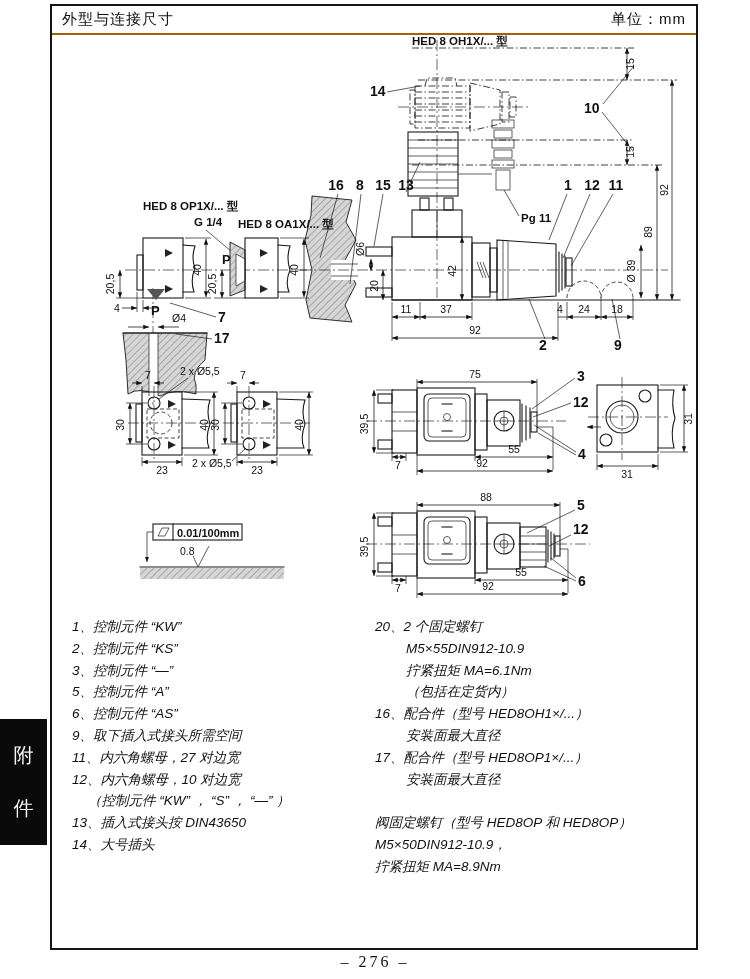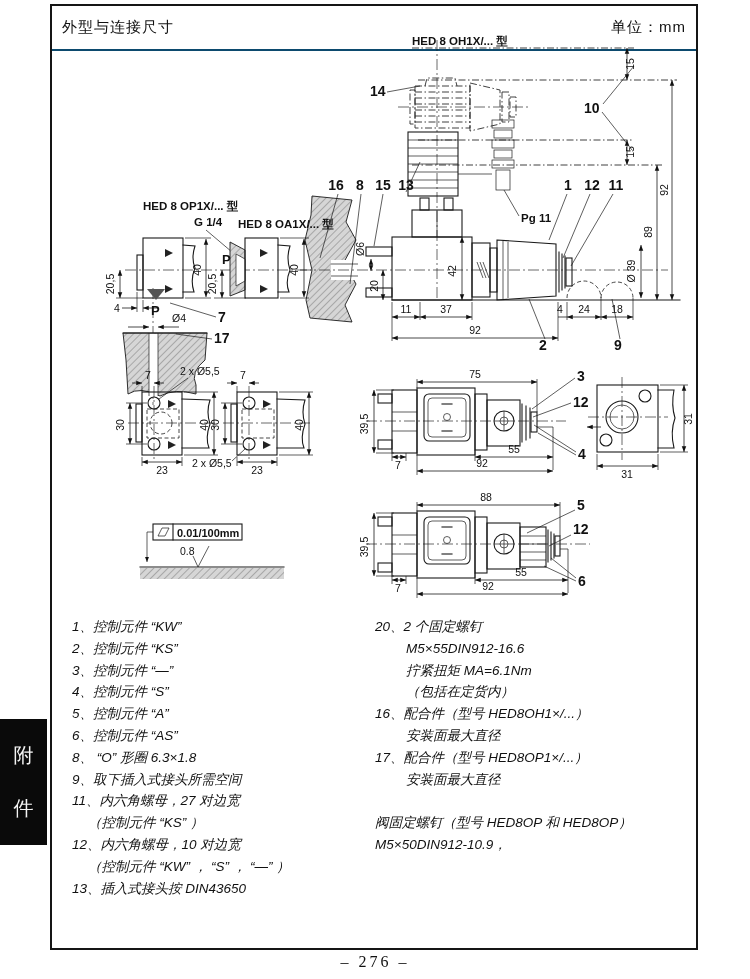--- a/index.html
+++ b/index.html
@@ -1,20 +1,20 @@
 <!DOCTYPE html>
 <html><head>
 <meta charset="utf-8">
 <style>
   html,body{margin:0;padding:0;background:#fff;}
   .page{position:relative;width:750px;height:979px;background:#fff;overflow:hidden;
         font-family:"Liberation Sans",sans-serif;color:#111;}
   .frame{position:absolute;left:50px;top:4px;width:644px;height:942px;border:2px solid #151515;background:#fff;}
-  .header{height:27px;border-bottom:2px solid #0c4a6e;display:flex;justify-content:space-between;
-          align-items:center;padding:8px 10px;font-size:15px;letter-spacing:1px;}
+  .header{height:27px;border-bottom:2px solid #a16207;display:flex;justify-content:space-between;
+          align-items:center;padding:0 10px;font-size:15px;letter-spacing:1px;}
   .fig{position:absolute;left:0;top:29px;width:644px;height:585px;}
   
   .s{stroke:#1a1a1a;stroke-width:1.1;fill:none;stroke-linecap:square}
   .sf{stroke:#1a1a1a;stroke-width:1.1;fill:#fff}
   .t{stroke:#1a1a1a;stroke-width:.7;fill:none}
   .d{stroke:#1a1a1a;stroke-width:.8;fill:none}
   .cl{stroke:#1a1a1a;stroke-width:.65;fill:none;stroke-dasharray:11 3 2 3}
   .ph{stroke:#2a2a2a;stroke-width:.9;fill:none;stroke-dasharray:7 2.5 1.5 2.5}
   .dsh{stroke:#1a1a1a;stroke-width:.8;fill:none;stroke-dasharray:4 2.5}
   text{fill:#111}
@@ -452,44 +452,43 @@
         <line class="t" x1="576" y1="578" x2="551" y2="558"></line>
         <line class="t" x1="576" y1="581" x2="544" y2="566"></line>
       </g>
     </svg>
 
     <div class="ncol ncol-left">
 
     <div class="nline"><span>1、控制元件 “KW”</span></div>
         <div class="nline"><span>2、控制元件 “KS”</span></div>
         <div class="nline"><span>3、控制元件 “—”</span></div>
-        <div class="nline"><span>4、控制元件 “S”</span></div>
         <div class="nline"><span>5、控制元件 “A”</span></div>
         <div class="nline"><span>6、控制元件 “AS”</span></div>
-        <div class="nline"><span>8、 “O” 形圈 6.3×1.8</span></div>
         <div class="nline"><span>9、取下插入式接头所需空间</span></div>
         <div class="nline"><span>11、内六角螺母，27 对边宽</span></div>
-        <div class="nline indent"><span>（控制元件 “KS” ）</span></div>
         <div class="nline"><span>12、内六角螺母，10 对边宽</span></div>
         <div class="nline indent"><span>（控制元件 “KW” ， “S” ， “—” ）</span></div>
         <div class="nline"><span>13、插入式接头按 DIN43650</span></div>
+        <div class="nline"><span>14、大号插头</span></div>
       </div>
     <div class="ncol ncol-right">
 
     <div class="nline"><span>20、2 个固定螺钉</span></div>
-        <div class="nline indent"><span>M5×55DIN912-16.6</span></div>
+        <div class="nline indent"><span>M5×55DIN912-10.9</span></div>
         <div class="nline indent"><span>拧紧扭矩 MA=6.1Nm</span></div>
         <div class="nline indent"><span>（包括在定货内）</span></div>
         <div class="nline"><span>16、配合件（型号 HED8OH1×/...）</span></div>
         <div class="nline indent"><span>安装面最大直径</span></div>
         <div class="nline"><span>17、配合件（型号 HED8OP1×/...）</span></div>
         <div class="nline indent"><span>安装面最大直径</span></div>
         <div class="nline"><span></span></div>
         <div class="nline"><span>阀固定螺钉（型号 HED8OP 和 HED8OP）</span></div>
         <div class="nline"><span>M5×50DIN912-10.9，</span></div>
+        <div class="nline"><span>拧紧扭矩 MA=8.9Nm</span></div>
       </div>
   </div>
 
   <div class="side-tab">
     <span>附</span>
     <span>件</span>
   </div>
 
   <div class="footer">– 276 –</div>
 </div>

